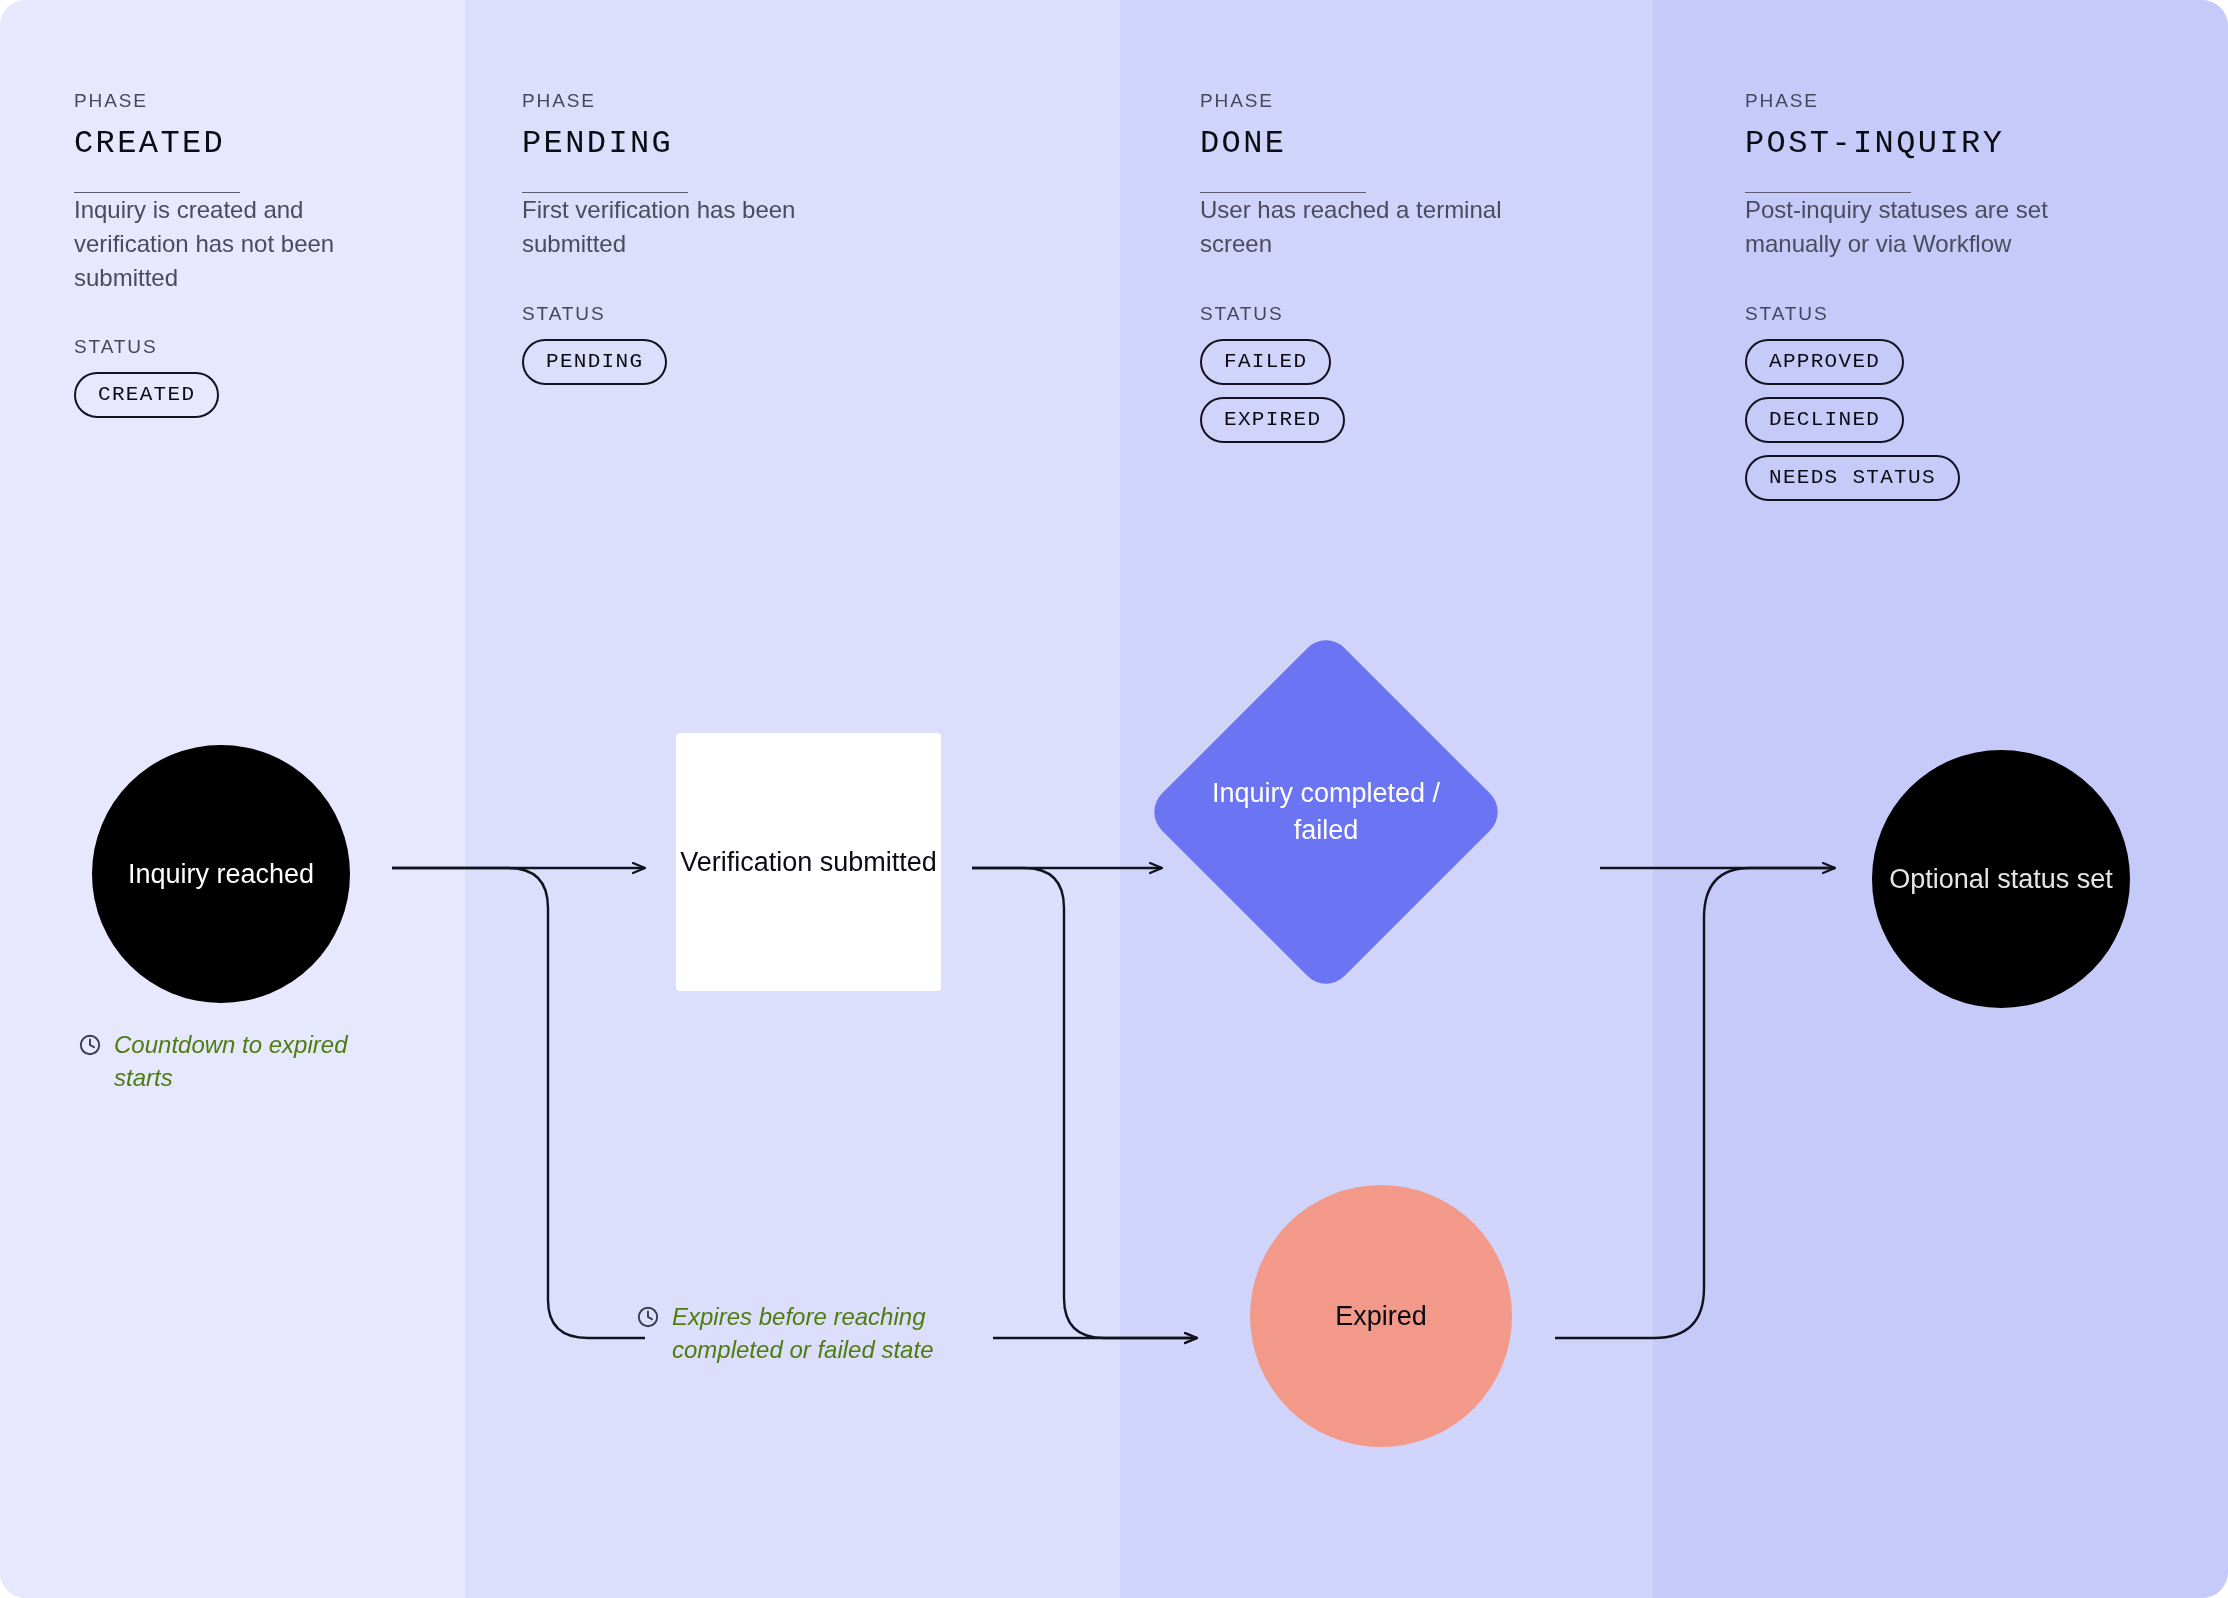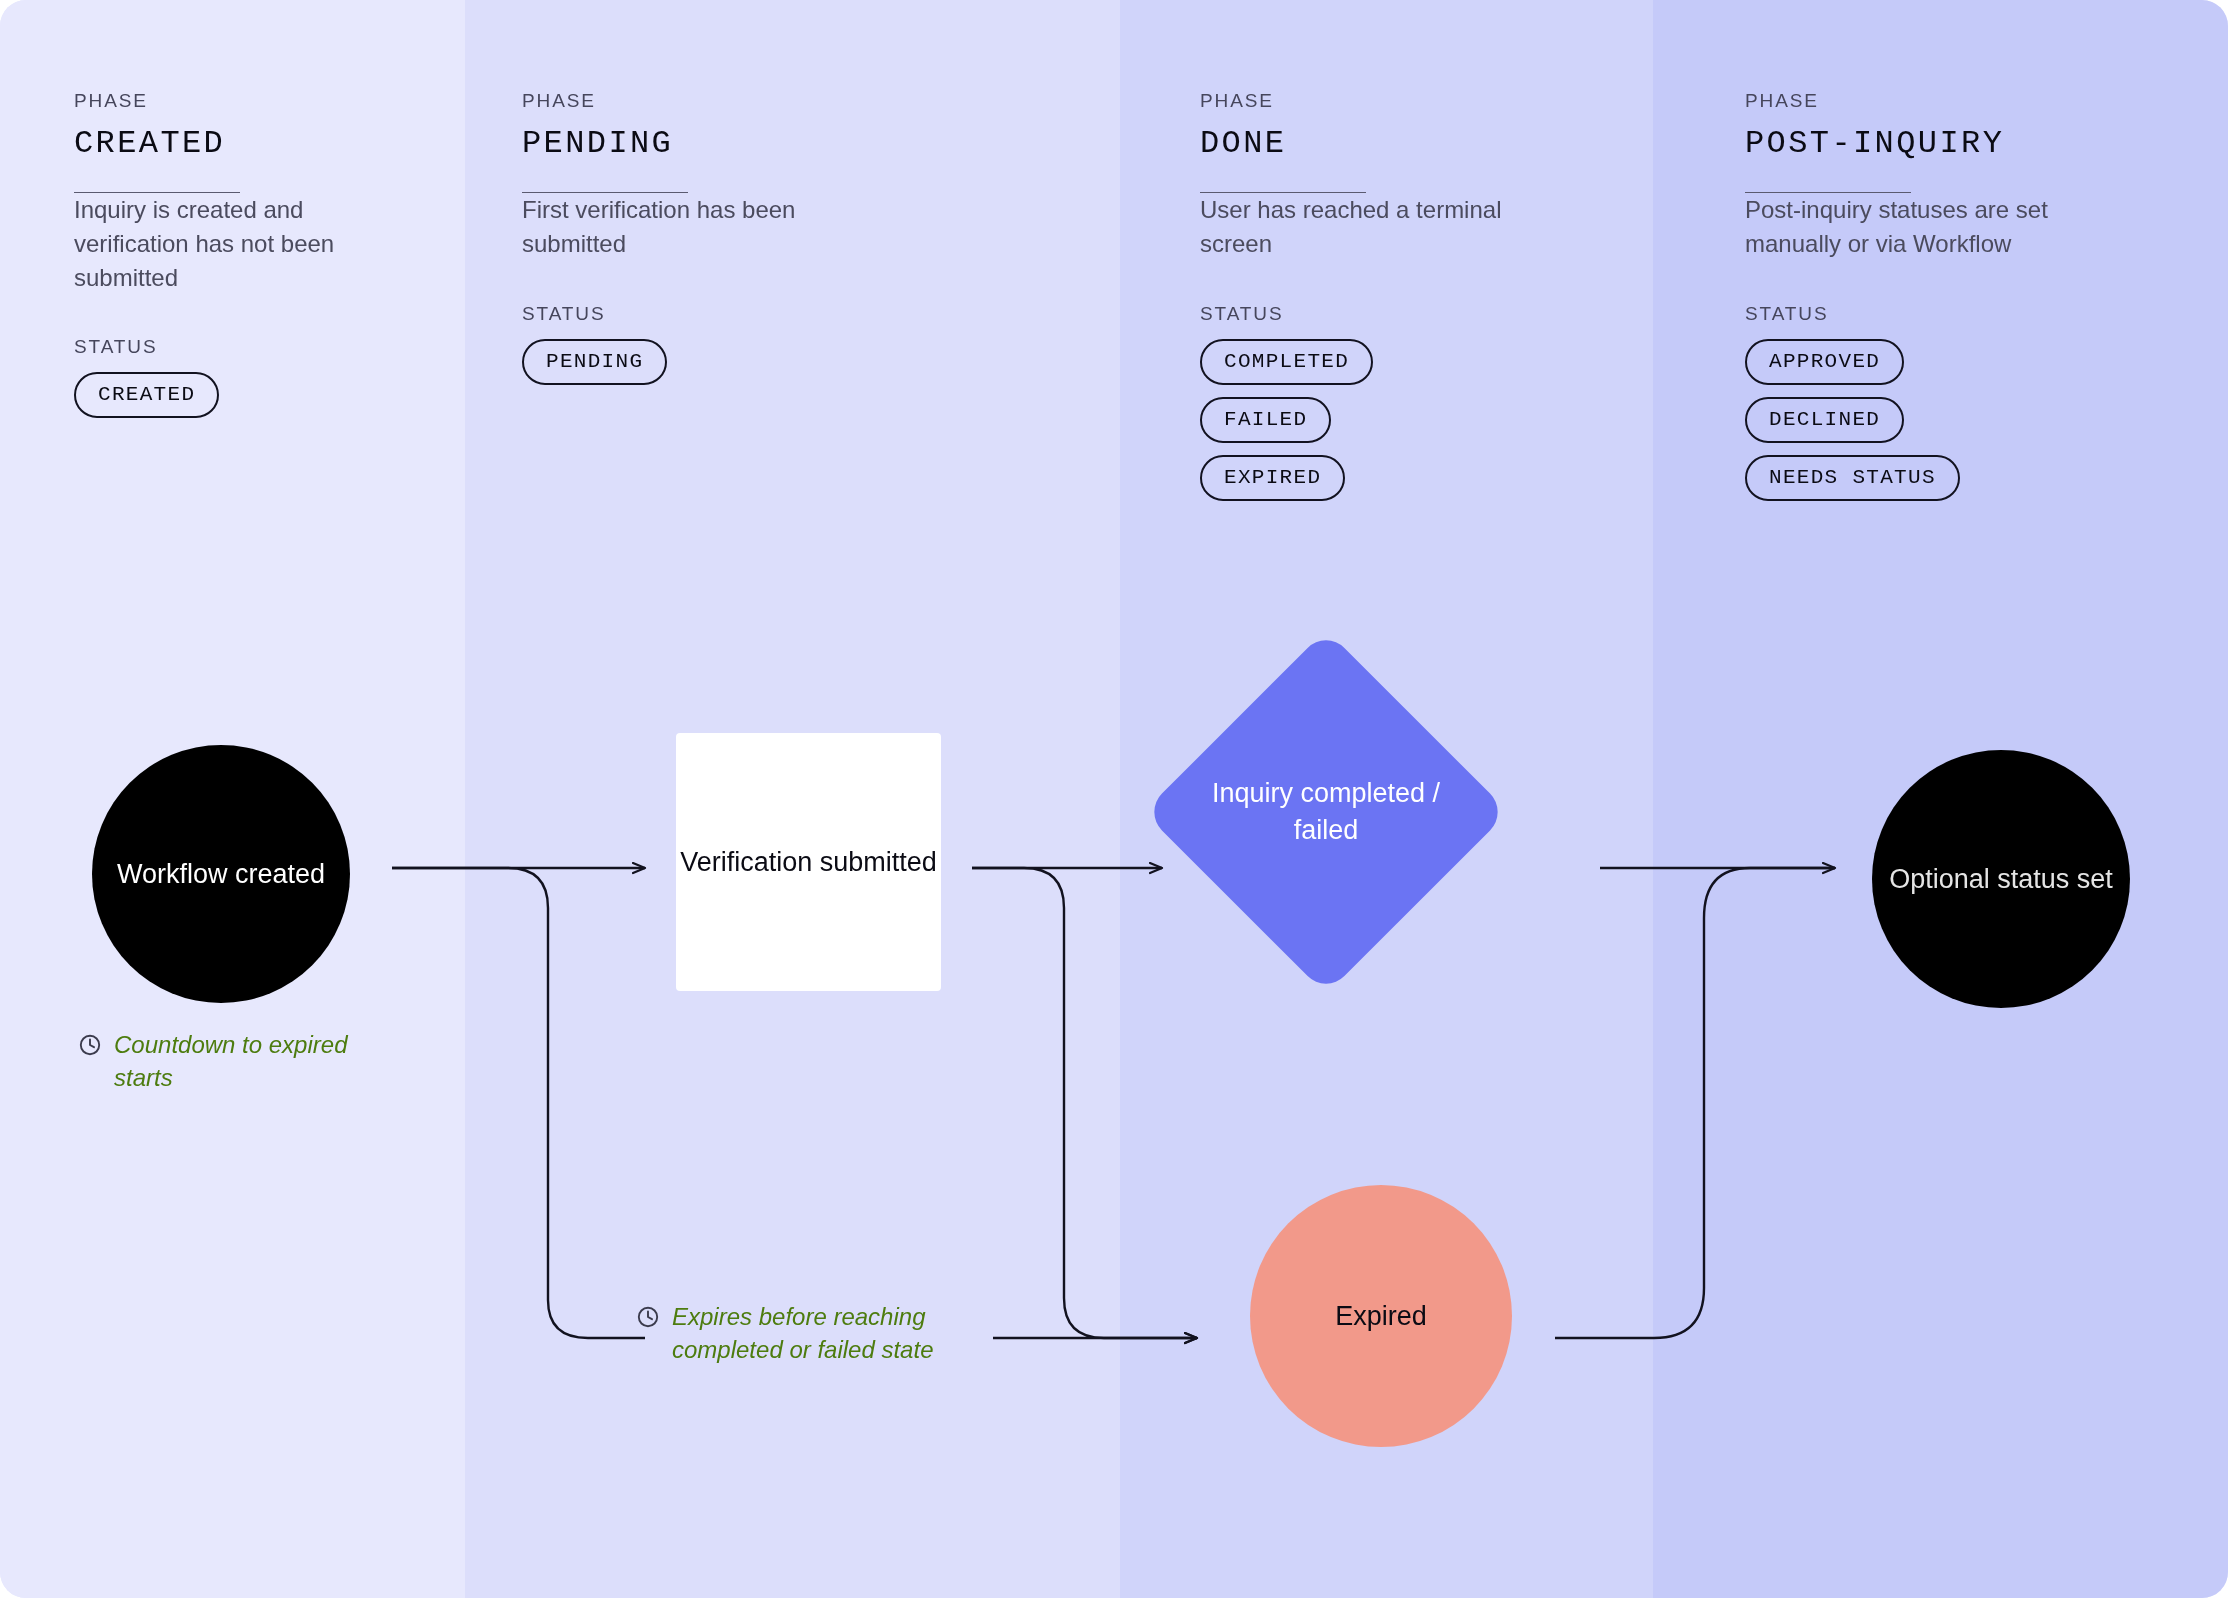--- a/index.html
+++ b/index.html
@@ -192,21 +192,20 @@
       </div>
     </div>
 
     <div class="col c2">
       <div class="phase-kicker">PHASE</div>
       <div class="phase-title">DONE</div>
       <div class="rule"></div>
       <div class="phase-desc">User has reached a terminal screen</div>
       <div class="status-kicker">STATUS</div>
       <div class="pills">
-        <div class="pill-row"><span class="pill">COMPLETED</span></div>
         <div class="pill-row"><span class="pill">FAILED</span></div>
         <div class="pill-row"><span class="pill">EXPIRED</span></div>
       </div>
     </div>
 
     <div class="col c3">
       <div class="phase-kicker">PHASE</div>
       <div class="phase-title">POST-INQUIRY</div>
       <div class="rule"></div>
       <div class="phase-desc">Post-inquiry statuses are set manually or via Workflow</div>
@@ -238,21 +237,21 @@
     <path d="M993,1338 L1197,1338" fill="none" stroke="#12121f" stroke-width="2.4" marker-end="url(#ah)"></path>
 
     <path d="M1600,868 L1835,868" fill="none" stroke="#12121f" stroke-width="2.4" marker-end="url(#ah)"></path>
 
     <path d="M1555,1338 L1654,1338 Q1704,1338 1704,1288 L1704,918 Q1704,868 1750,868 L1835,868" fill="none" stroke="#12121f" stroke-width="2.4"></path>
   </svg>
 
   <div class="flow">
 
     <div class="node node-circle" id="node-created">
-      <div class="lbl">Workflow created</div>
+      <div class="lbl">Inquiry reached</div>
     </div>
 
     <div class="node" id="node-verification">
       <div class="lbl">Verification submitted</div>
     </div>
 
     <div class="node" id="node-diamond">
       <div class="lbl-wrap">
         <div class="lbl">Inquiry completed / failed</div>
       </div>

